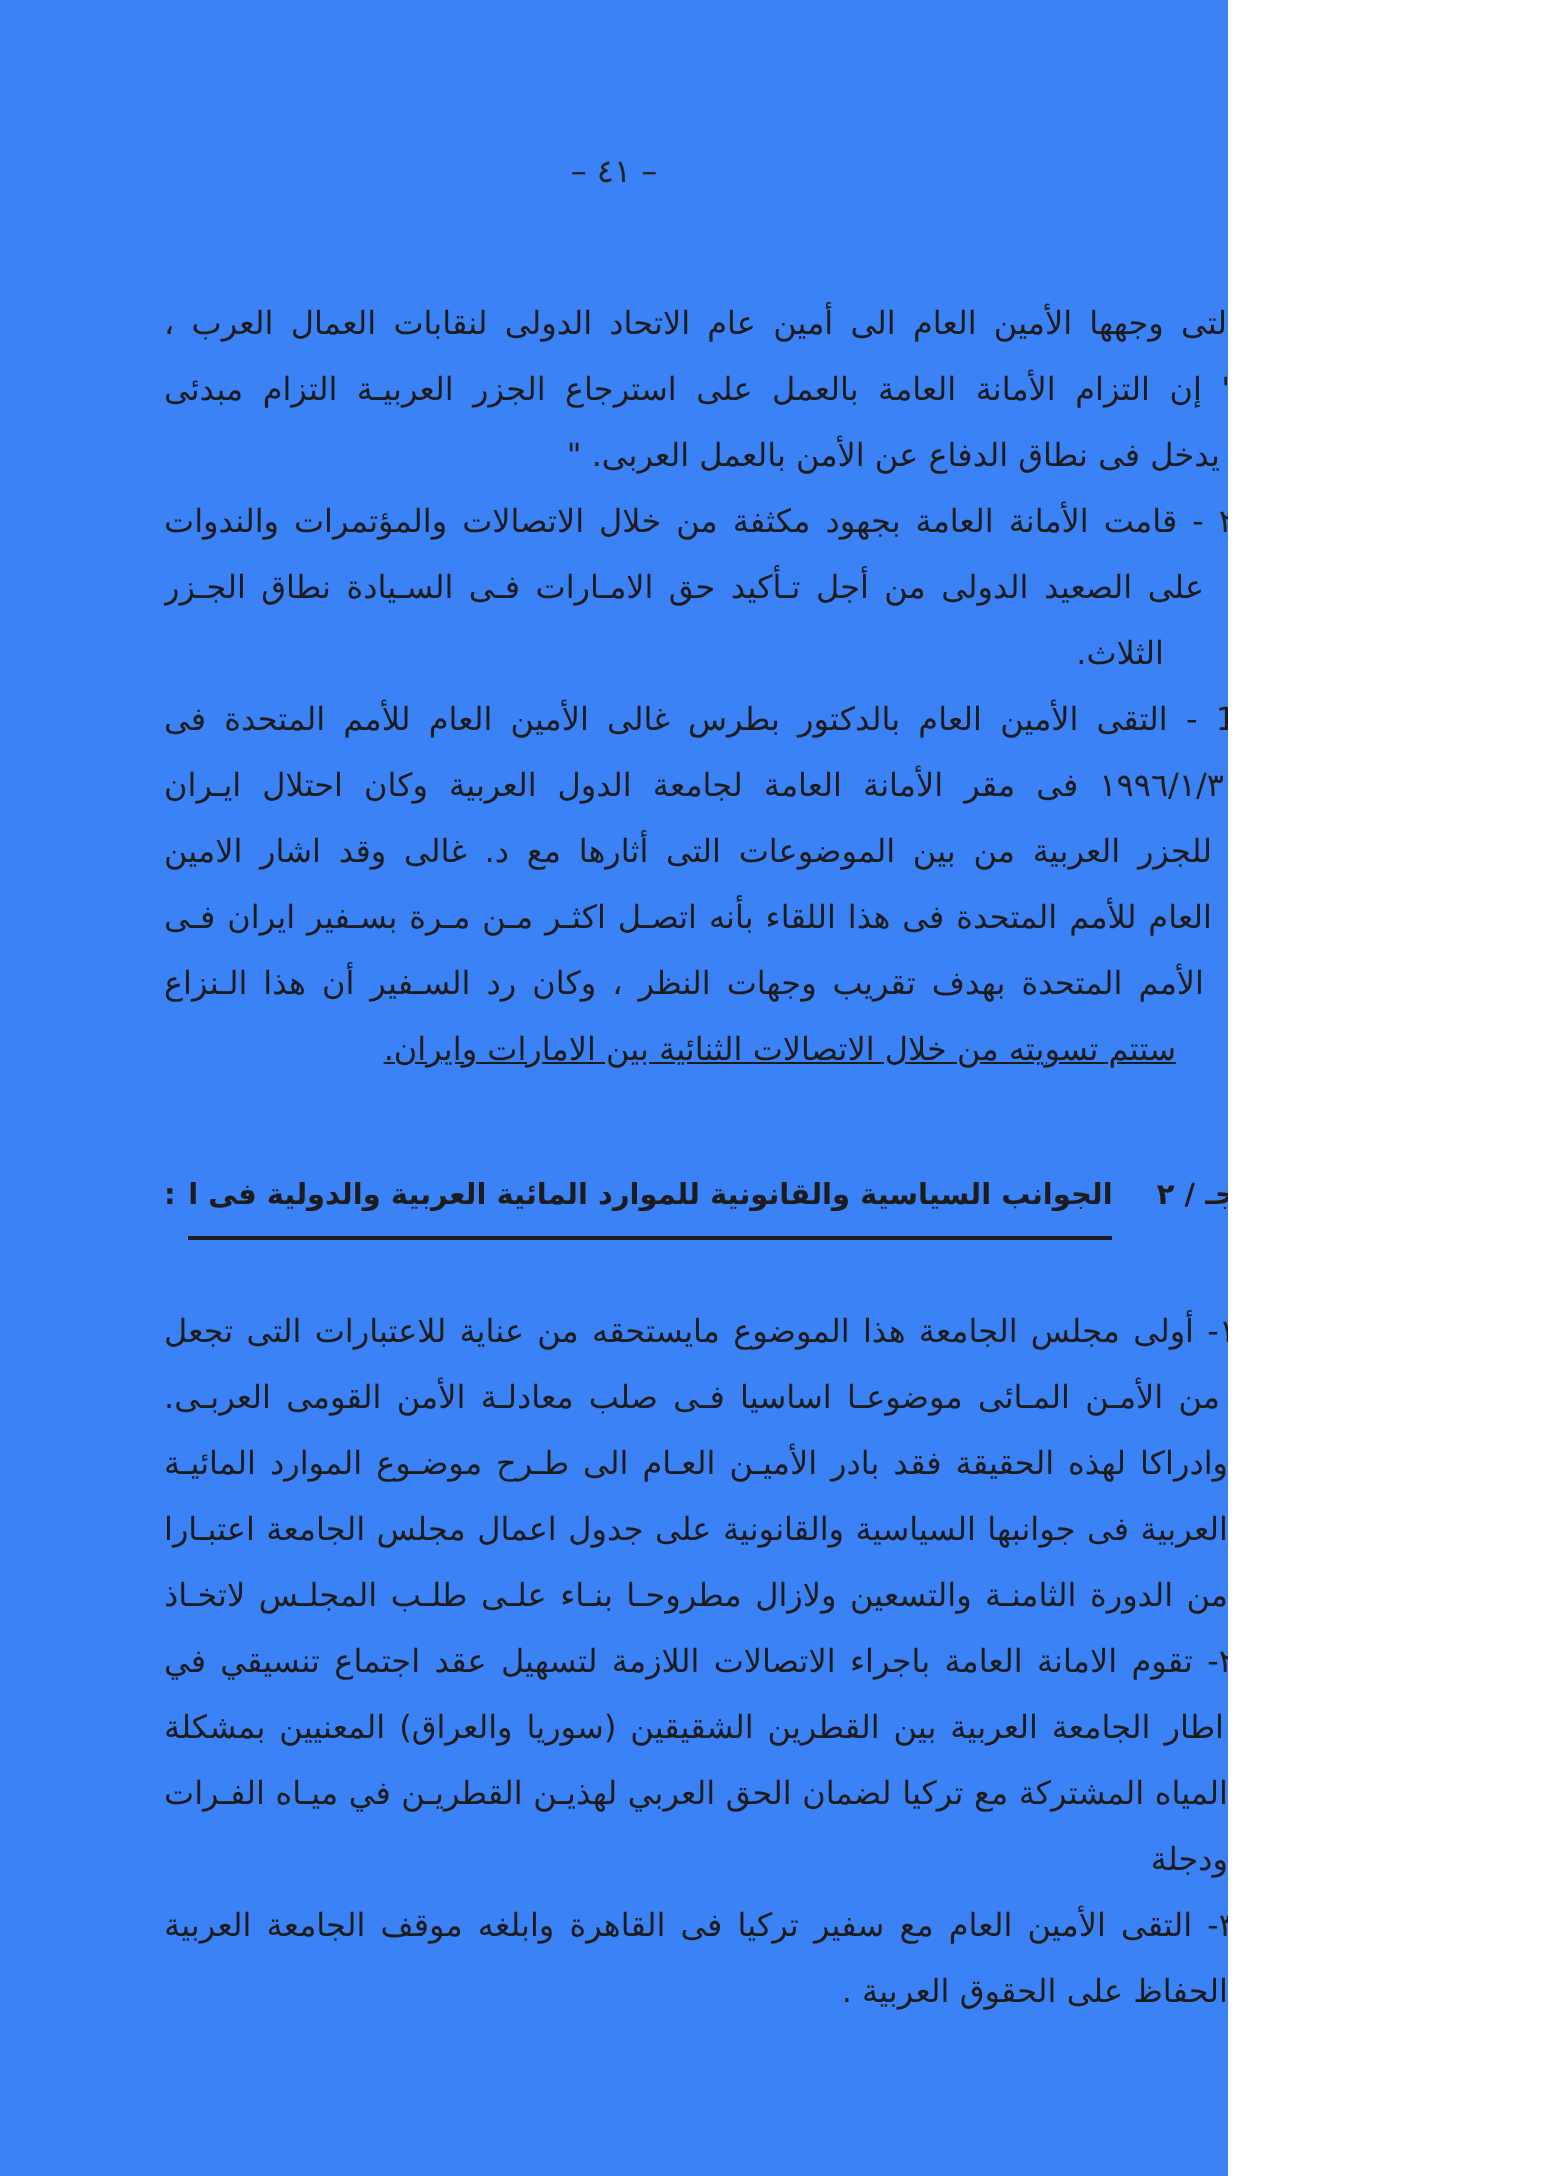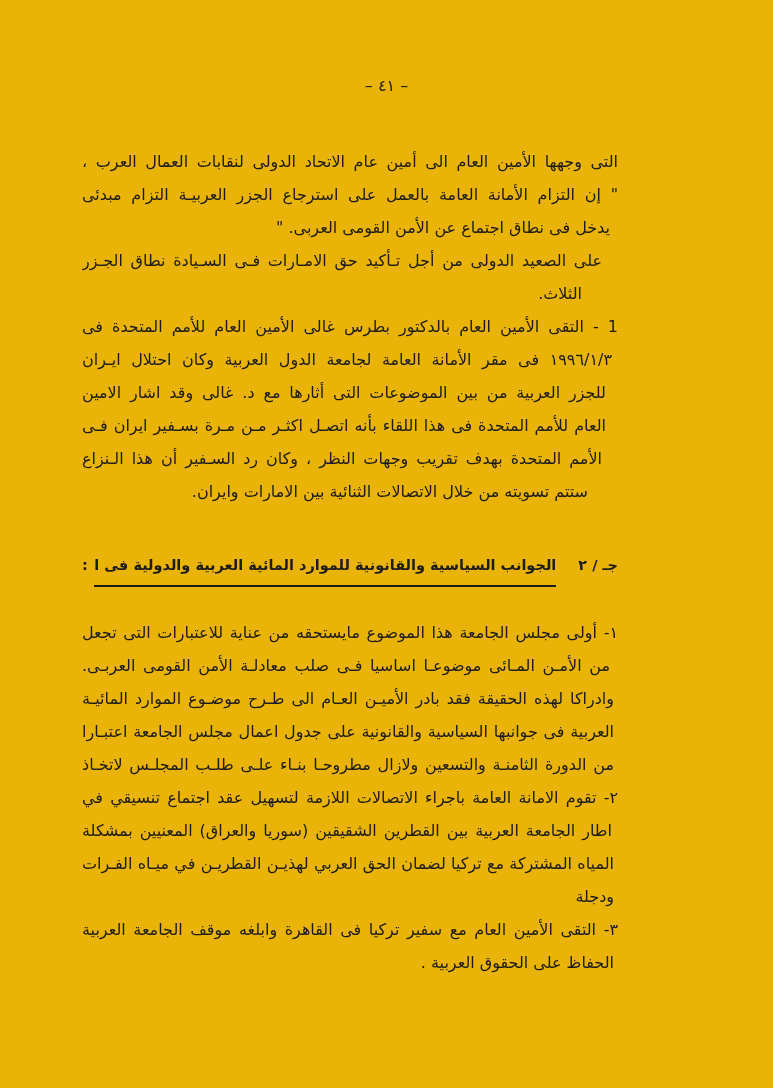--- a/index.html
+++ b/index.html
@@ -1,19 +1,19 @@
 <!DOCTYPE html>
 <html lang="ar"><head>
 <meta charset="utf-8">
 <style>
   html,body { margin:0; padding:0; background:#ffffff; }
   .page {
     position:relative;
-    width:773px; height:1088px;
-    background:#eab308;
+    width:614px; height:1088px;
+    background:#3b82f6;
     color:#1c1c1c;
     font-family:"DejaVu Sans", sans-serif;
     overflow:hidden;
   }
   .pageno {
     position:absolute; top:76px; left:0; width:100%;
     text-align:center;
     font-size:16px;
     letter-spacing:3px;
     color:#222;
@@ -34,21 +34,21 @@
   
   .j { text-align:justify; text-align-last:justify; }
   
   .e { text-align:right; }
   
   .i4  { padding-right:4px; }
   .i6  { padding-right:6px; }
   .i8  { padding-right:8px; }
   .i12 { padding-right:12px; }
   .i16 { padding-right:16px; }
-  .i30 { padding-right:30px; }
+  .i30 { padding-right:30px;text-decoration:underline; }
   .i36 { padding-right:36px; }
 
   .heading {
     margin-top:42px;
     height:33px; line-height:31px;
     font-weight:bold;
     font-size:14.5px;
     display:flex;
     direction:rtl;
     align-items:baseline;
@@ -69,22 +69,23 @@
 <body>
 
 <div class="page">
 
   <div class="pageno">– ٤١ –</div>
 
   <div class="content">
 
     <div class="line j">التى وجهها الأمين العام الى أمين عام الاتحاد الدولى لنقابات العمال العرب ،</div>
     <div class="line j">" إن التزام الأمانة العامة بالعمل على استرجاع الجزر العربيـة التزام مبدئى</div>
-    <div class="line e i8">يدخل فى نطاق اجتماع عن الأمن القومى العربى. "</div>
+    <div class="line e i8">يدخل فى نطاق الدفاع عن الأمن بالعمل العربى. "</div>
 
+    <div class="line j">٢ - قامت الأمانة العامة بجهود مكثفة من خلال الاتصالات والمؤتمرات والندوات</div>
     <div class="line j i16">على الصعيد الدولى من أجل تـأكيد حق الامـارات فـى السـيادة نطاق الجـزر</div>
     <div class="line e i36">الثلاث.</div>
 
     <div class="line j">1 - التقى الأمين العام بالدكتور بطرس غالى الأمين العام للأمم المتحدة فى</div>
     <div class="line j i6">١٩٩٦/١/٣ فى مقر الأمانة العامة لجامعة الدول العربية وكان احتلال ايـران</div>
     <div class="line j i12">للجزر العربية من بين الموضوعات التى أثارها مع د. غالى وقد اشار الامين</div>
     <div class="line j i12">العام للأمم المتحدة فى هذا اللقاء بأنه اتصـل اكثـر مـن مـرة بسـفير ايران فـى</div>
     <div class="line j i16">الأمم المتحدة بهدف تقريب وجهات النظر ، وكان رد السـفير أن هذا الـنزاع</div>
     <div class="line e i30">ستتم تسويته من خلال الاتصالات الثنائية بين الامارات وايران.</div>
 

